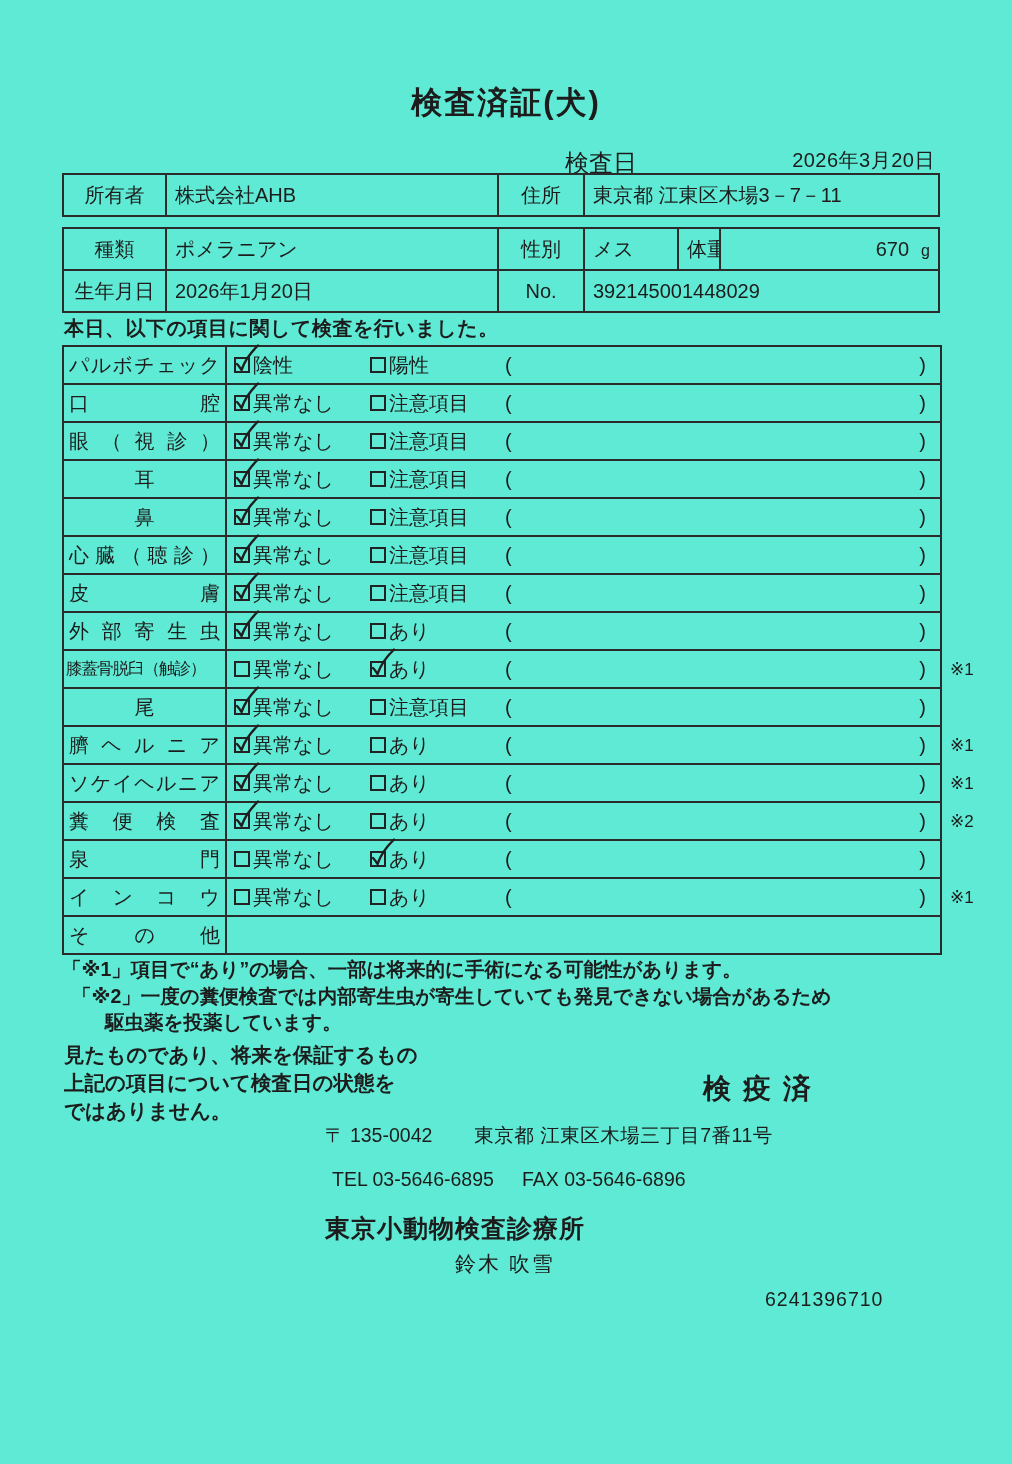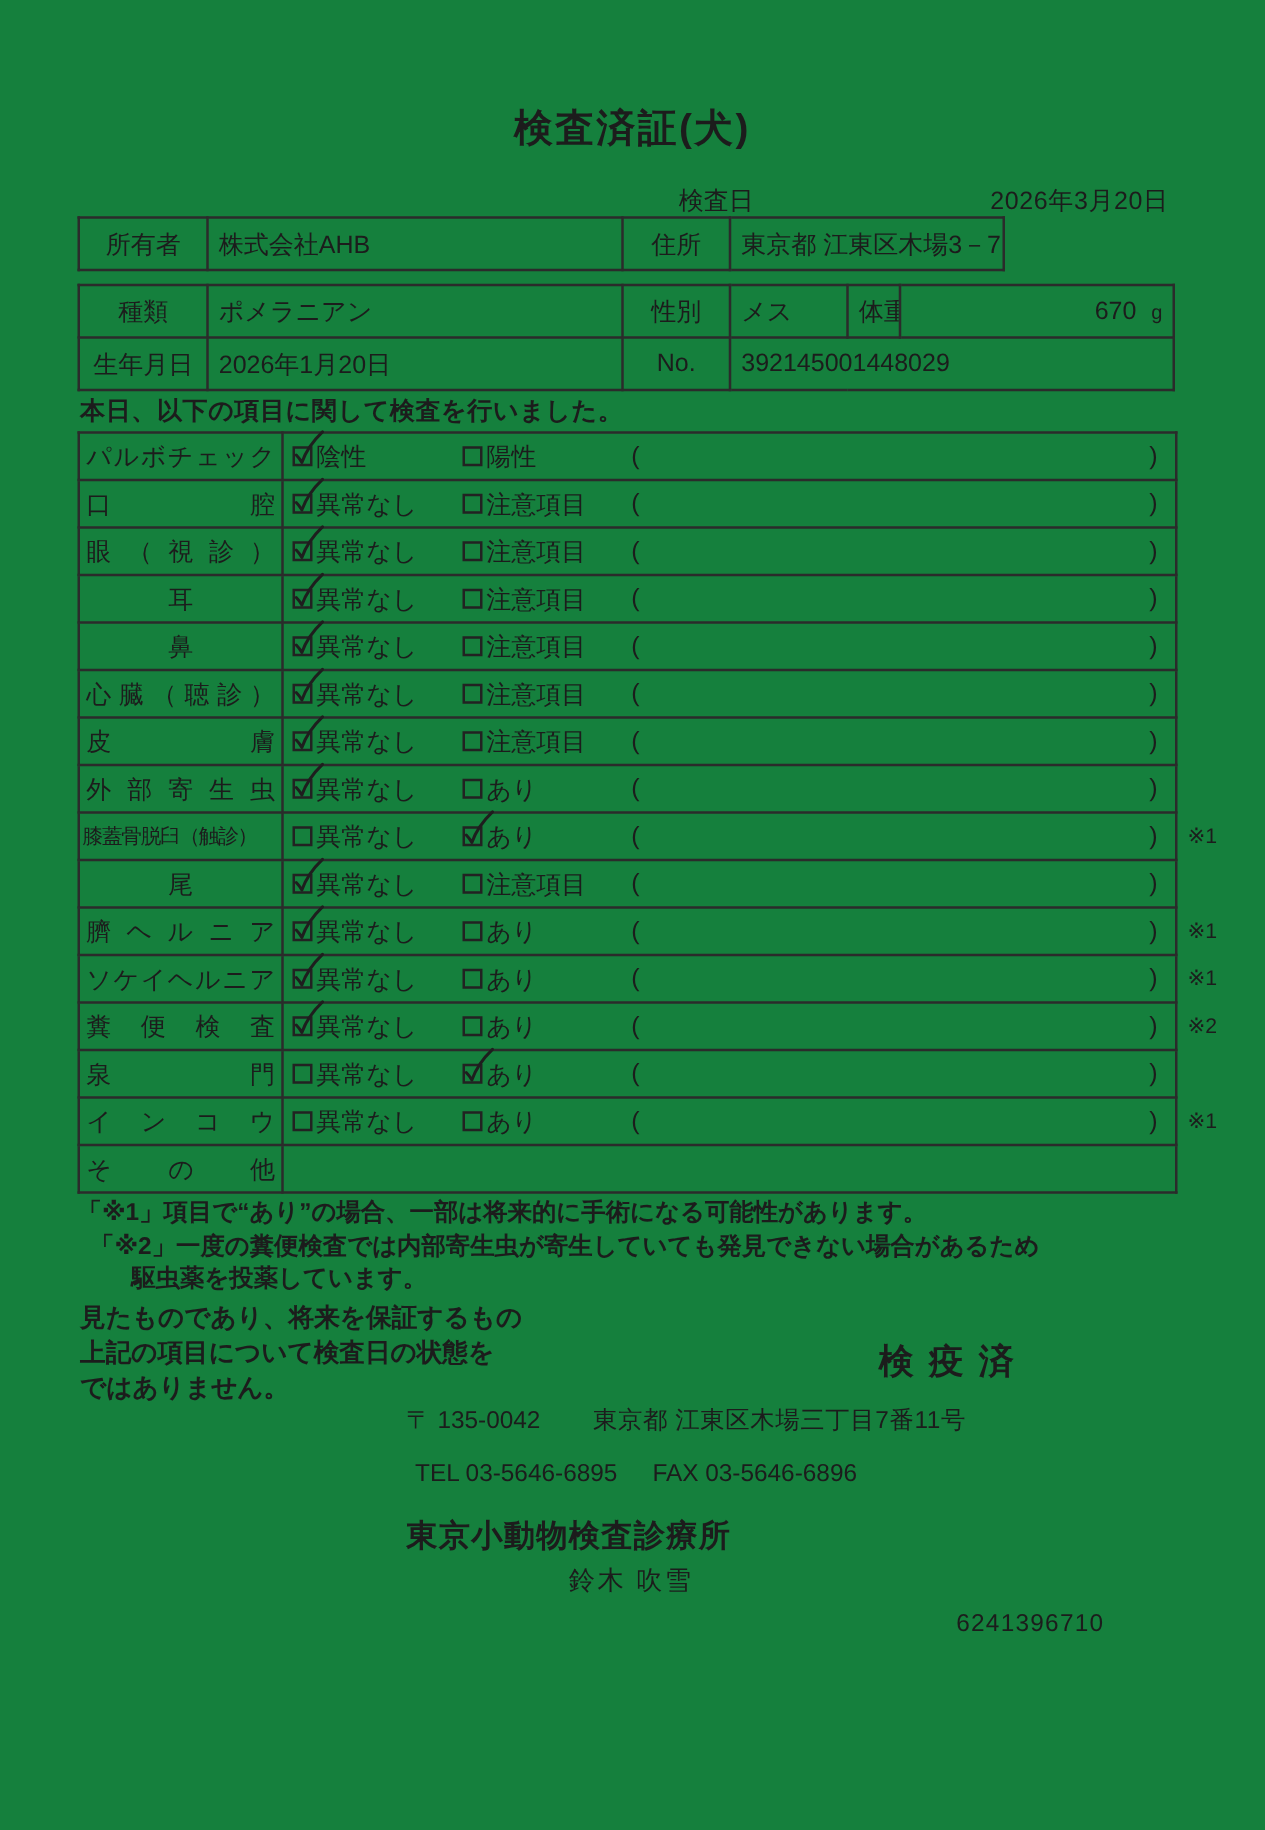--- a/index.html
+++ b/index.html
@@ -1,50 +1,50 @@
 <!DOCTYPE html>
 <html><head>
 <meta charset="utf-8">
 <style>
   * { margin:0; padding:0; box-sizing:border-box; }
   html,body { background:#e8e8e8; }
   .page {
     position:relative;
     width:1012px; height:1464px;
-    background:#15803d;
+    background:#5eead4;
     color:#1c1c1c;
     font-family:"Liberation Sans","DejaVu Sans",sans-serif;
     overflow:hidden;
     margin:0 auto;
   }
   .abs { position:absolute; }
 
   
   .doc-title {
     top:82px; left:0; width:100%;
     text-align:center;
     font-size:31px; font-weight:600; letter-spacing:2px;
   }
 
   
-  .insp-date-label { top:147px; left:543px; font-size:20px; }
+  .insp-date-label { top:147px; left:565px; font-size:24px; }
   .insp-date-value { top:147px; right:77px; font-size:20px; letter-spacing:0.5px; }
 
   
   table.hdr { border-collapse:collapse; position:absolute; table-layout:fixed; }
   table.hdr td {
     border:2px solid #2b2b2b;
     font-size:20px;
     padding:0 8px;
     height:42px;
     white-space:nowrap;
     overflow:hidden;
   }
   td.hlabel { text-align:center; padding:0 4px; }
-  #owner-table { top:173px; left:62px; width:742px; }
+  #owner-table { top:173px; left:62px; width:878px; }
   #pet-table   { top:227px; left:62px; width:878px; }
   .w-label { width:103px; }
   .w-val1  { width:332px; }
   .w-label2{ width:86px; }
   .weight-val { text-align:right; padding-right:10px; }
   .weight-unit { font-size:16px; margin-left:12px; }
 
   
   .intro { top:315px; left:64px; font-size:20px; font-weight:600; letter-spacing:0.5px; }
 

